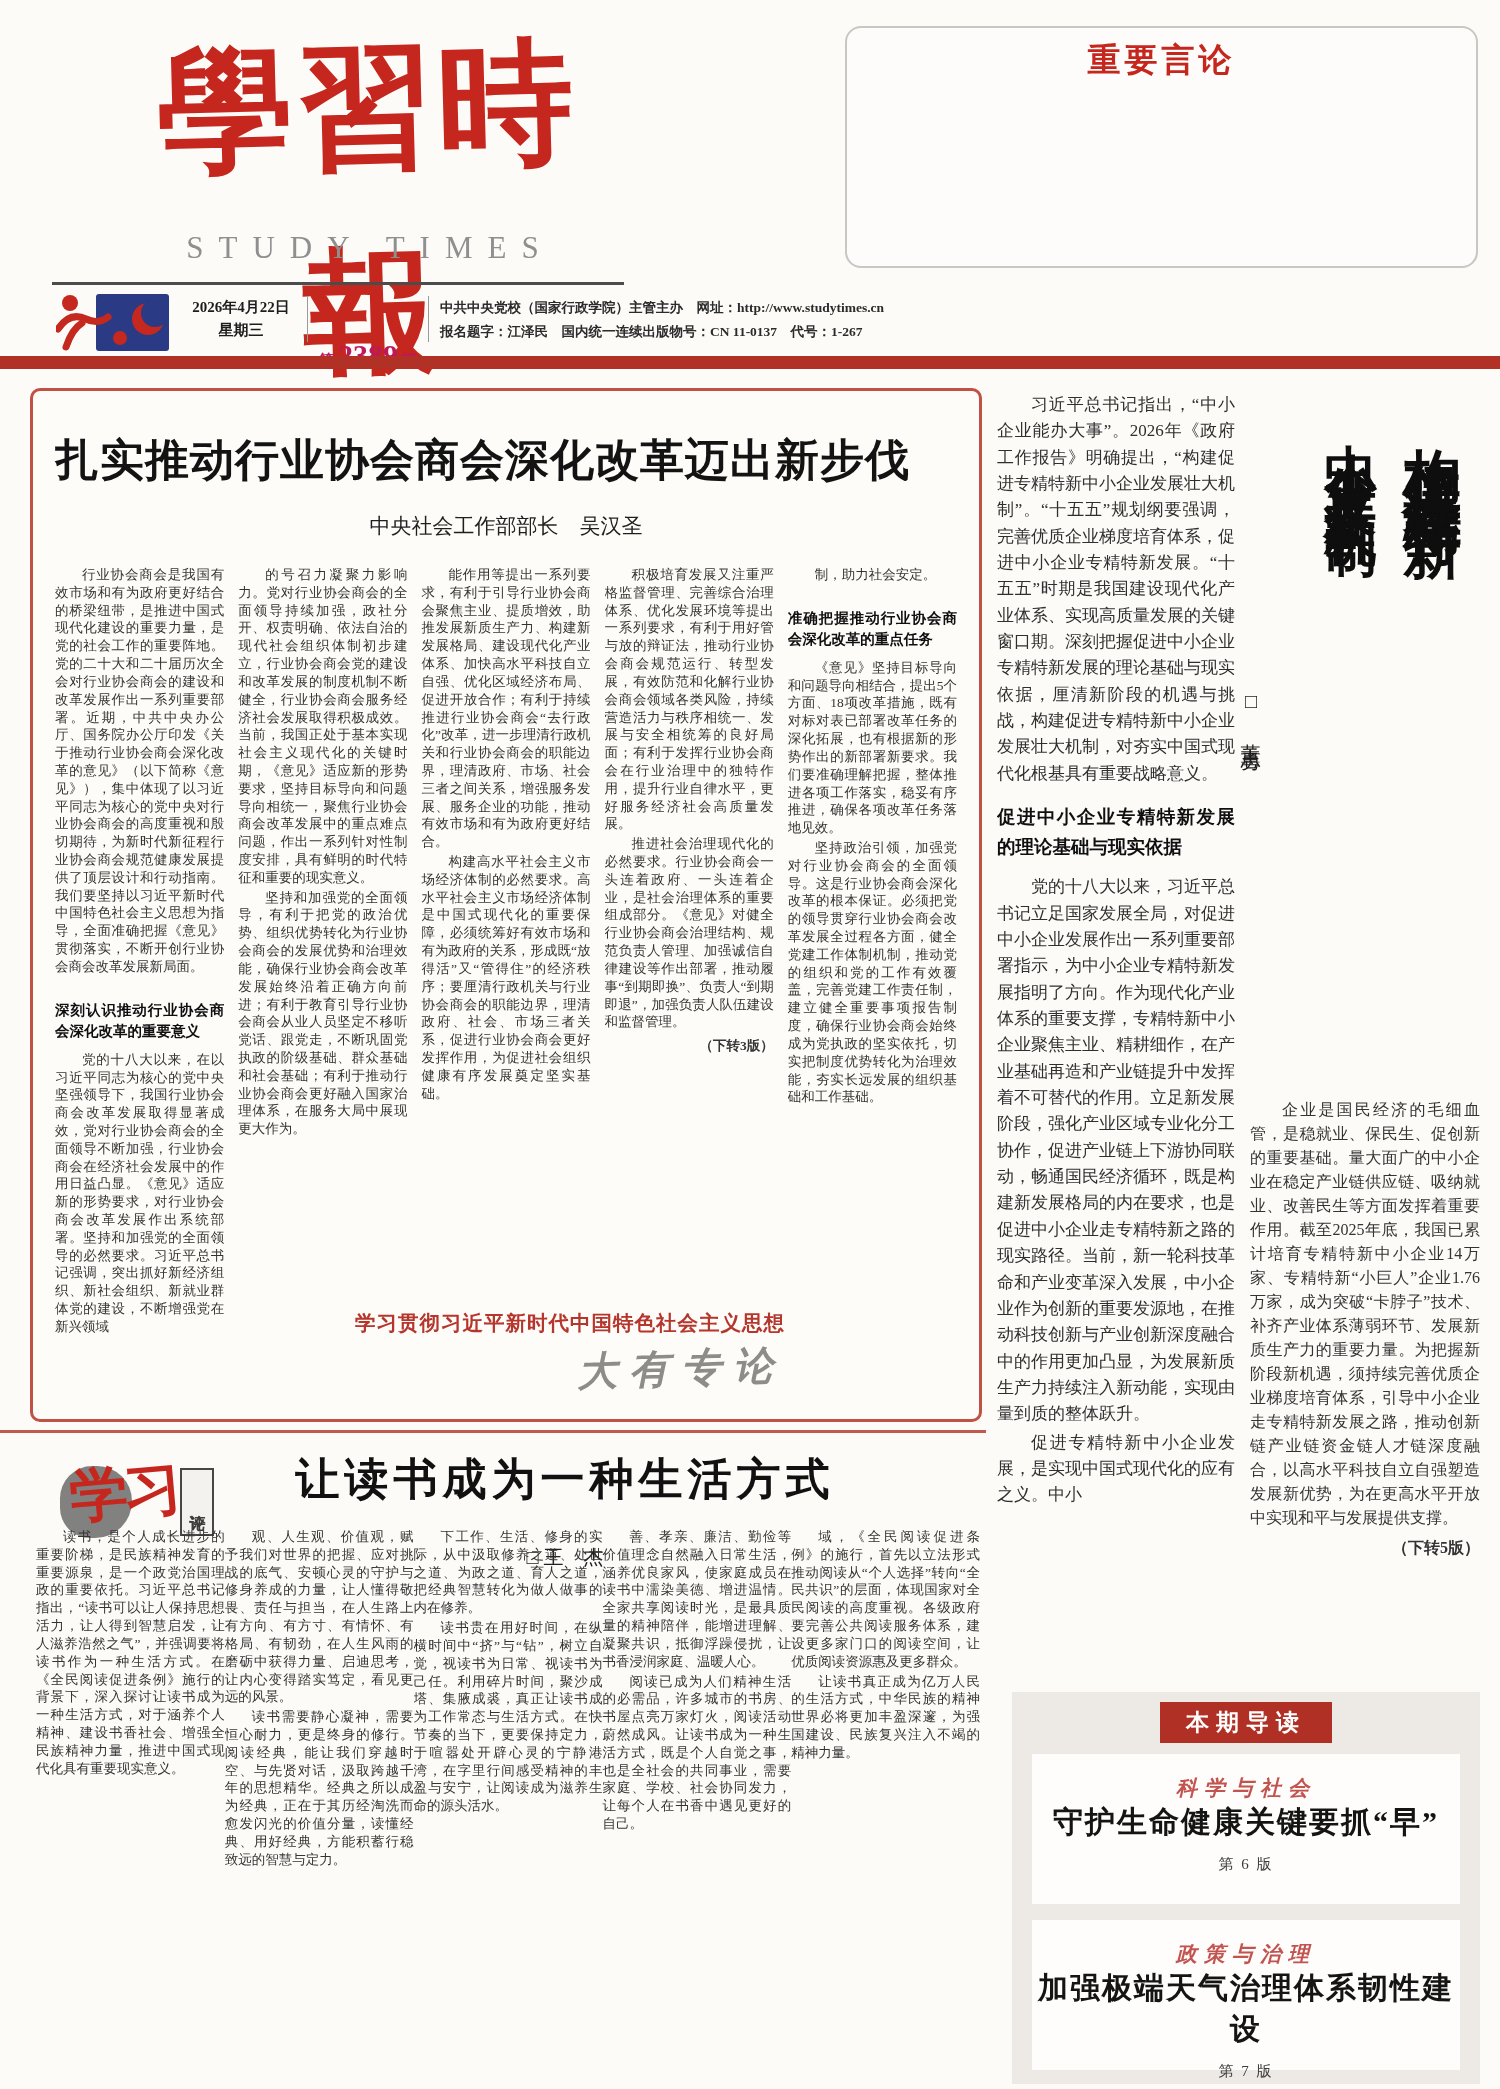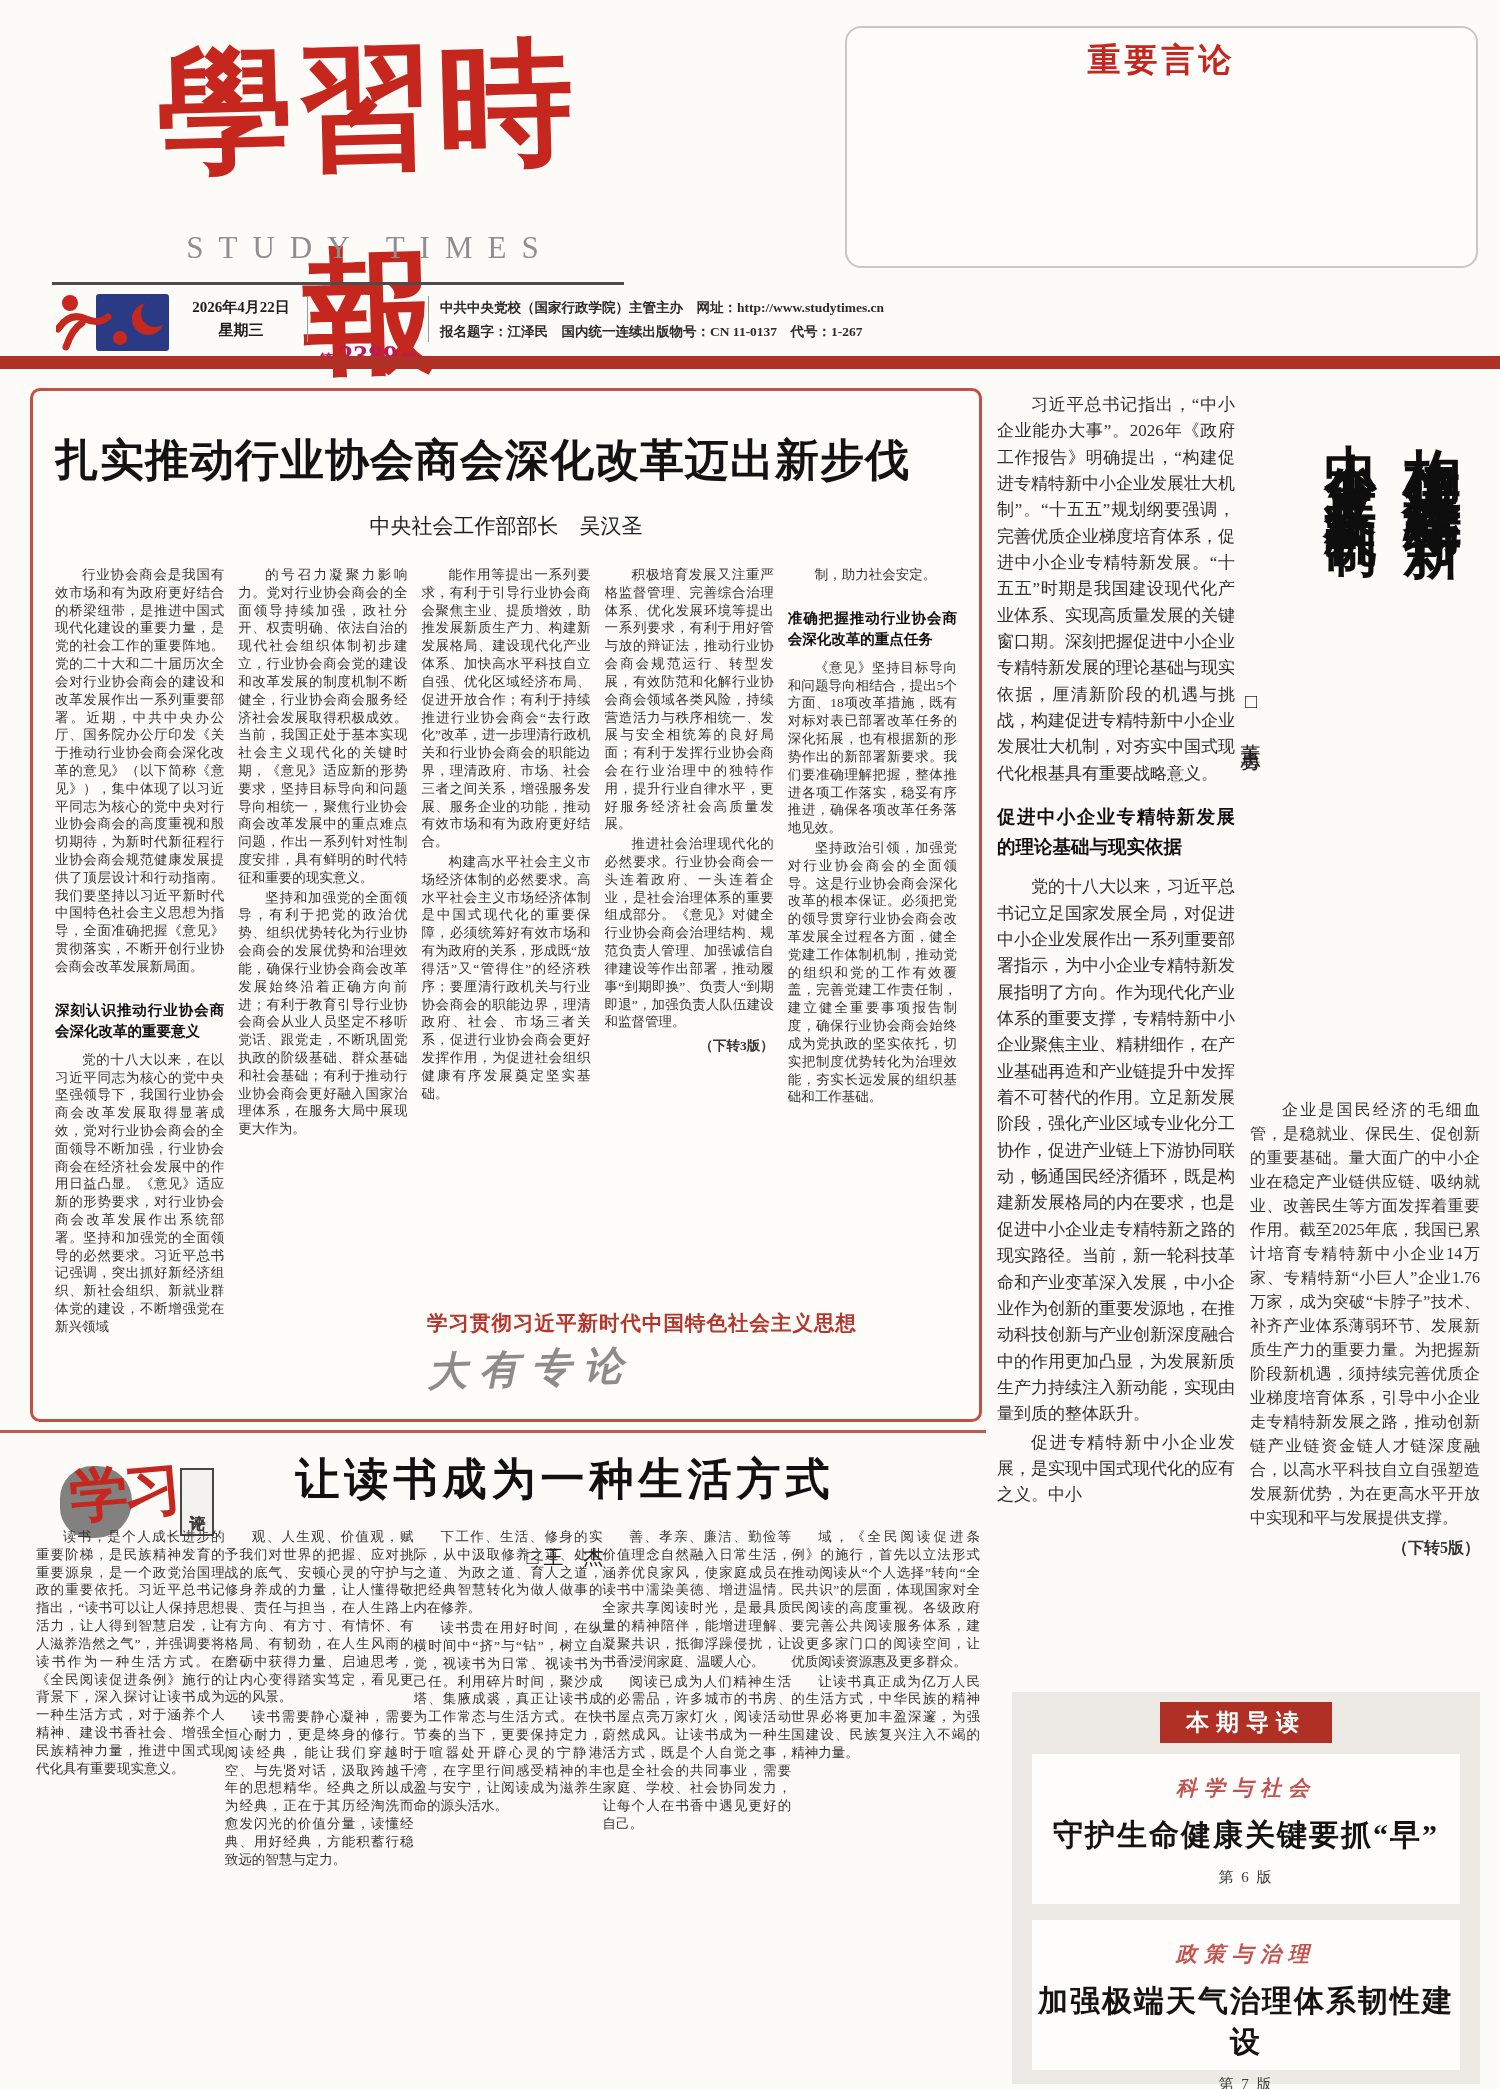--- a/index.html
+++ b/index.html
@@ -29,22 +29,22 @@
   
   .main-box{position:absolute;left:30px;top:388px;width:952px;height:1034px;box-sizing:border-box;
     border:3px solid #c15045;border-radius:10px;background:#fdfcf9;padding:16px 22px 12px;}
   .main-headline{text-align:left;font-size:44px;font-weight:700;color:#131313;letter-spacing:1px;margin-top:24px;}
   .main-byline{text-align:center;font-size:21px;color:#1f1f1f;margin-top:22px;}
   .main-cols{position:relative;display:flex;gap:14px;margin-top:26px;height:838px;overflow:hidden;}
   .ncol{flex:1;overflow:hidden;font-size:13.5px;line-height:1.32;color:#343434;text-align:justify;}
   .seg-p{text-indent:2em;margin:0 0 2px;}
   .seg-sub{font-weight:700;color:#0f0f0f;font-size:14.5px;line-height:1.45;margin:24px 0 9px;}
   .seg-jump{display:block;text-align:right;font-weight:700;text-indent:0;margin-top:6px;}
-  .banner{position:absolute;left:372px;top:736px;width:380px;height:100px;background:#fdfcf9;
-    display:flex;flex-direction:column;align-items:flex-start;justify-content:center;}
+  .banner{position:absolute;left:350px;top:736px;width:380px;height:100px;background:#fdfcf9;
+    display:flex;flex-direction:column;align-items:flex-end;justify-content:center;}
   .banner-l1{color:#b5362c;font-weight:900;font-size:20.5px;letter-spacing:1px;white-space:nowrap;}
   .banner-l2{color:#8e8c88;font-size:40px;font-weight:700;letter-spacing:12px;margin-top:4px;
     font-style:italic;transform:rotate(-2deg);}
   .mid-rule{position:absolute;left:0;top:1430px;width:986px;height:3px;background:#c15a4e;}
   
   .ra-left{position:absolute;left:997px;top:392px;width:238px;height:1268px;overflow:hidden;
     font-size:17px;line-height:1.55;color:#2f2f2f;text-align:justify;}
   .ra-left .seg-sub{font-size:18.5px;margin:16px 0 12px;line-height:1.6;}
   .ra-title{position:absolute;left:1262px;top:402px;width:214px;height:692px;writing-mode:vertical-rl;
     color:#0e0e0e;font-weight:900;line-height:1.5;}
@@ -68,21 +68,21 @@
   .rd-cols{position:absolute;left:36px;top:1528px;width:944px;height:489px;display:flex;
     overflow:hidden;font-size:13.5px;line-height:1.33;color:#343434;text-align:justify;}
   .rd-cols .ncol{font-size:13.5px;}
   
   .digest{position:absolute;left:1012px;top:1692px;width:468px;height:392px;background:#edeae5;}
   .digest-label{position:absolute;left:50%;transform:translateX(-50%);top:10px;background:#b03026;
     color:#fff;font-size:23px;font-weight:700;letter-spacing:7px;padding:5px 26px;white-space:nowrap;}
   .digest-card{position:absolute;left:20px;width:428px;height:150px;background:#fefdfb;text-align:center;}
   .dc1{top:62px;} .dc2{top:228px;}
   .dc-cat{margin-top:20px;color:#c25450;font-size:21px;font-weight:700;letter-spacing:7px;font-style:italic;}
-  .dc-title{margin-top:13px;font-size:30px;font-weight:900;color:#141414;letter-spacing:2px;}
+  .dc-title{font-size:30px;font-weight:900;color:#141414;letter-spacing:2px;}
   .dc-page{margin-top:12px;font-size:15px;color:#3d3d3d;letter-spacing:2px;}
 </style>
 </head>
 <body>
 
 <div class="page">
 
   <div class="masthead-title">學習時報</div>
   <div class="masthead-sub">STUDY TIMES</div>
   <div class="masthead-rule"></div>

